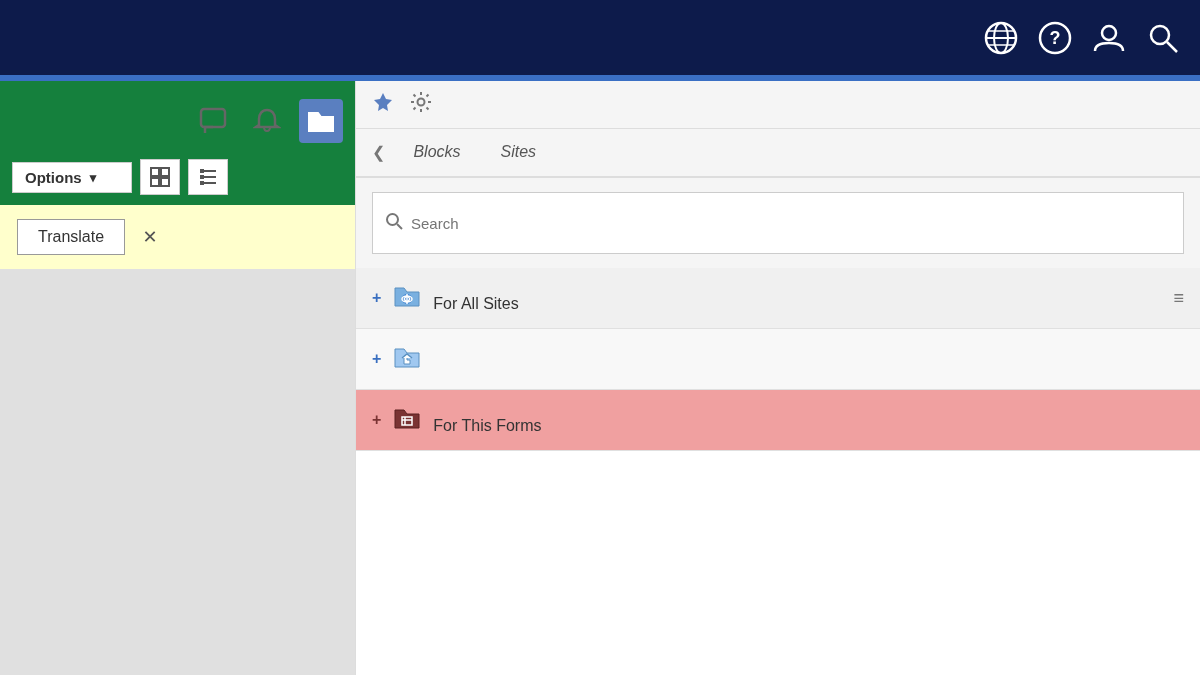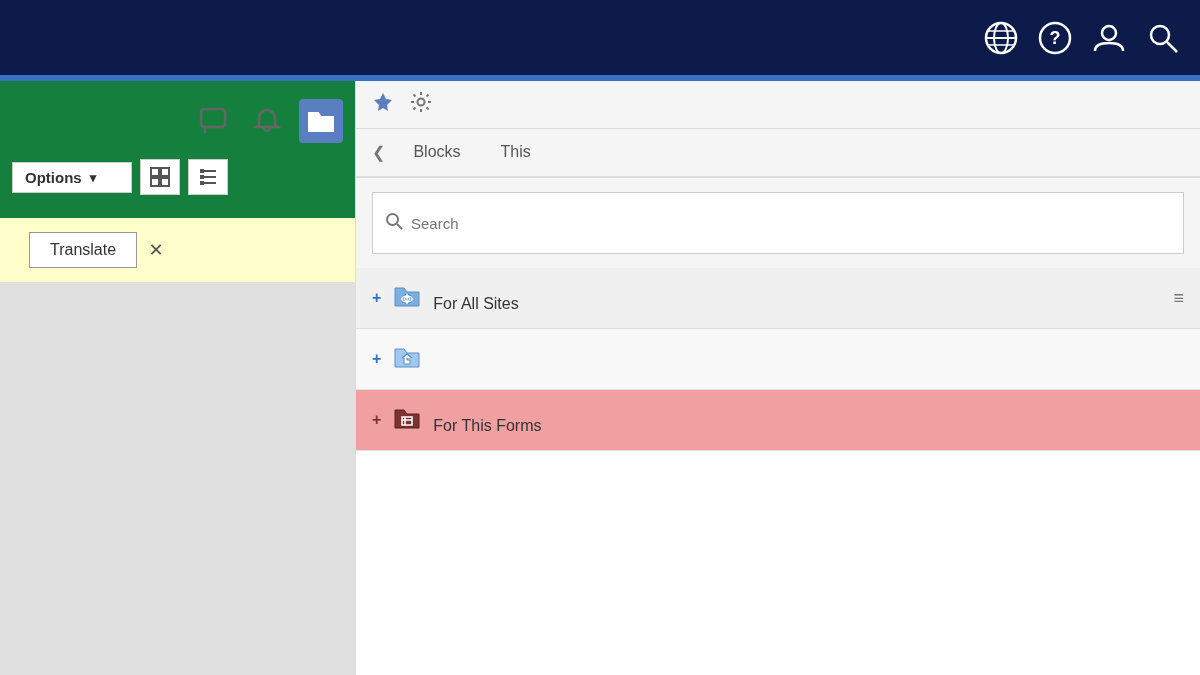--- a/index.html
+++ b/index.html
@@ -103,23 +103,23 @@
       cursor: pointer;
       font-size: 16px;
       color: #555;
     }
 
     
     .translate-bar {
       background: #ffffcc;
       display: flex;
       align-items: center;
-      padding: 14px 29px;
-      gap: 4px;
-      margin-top: 17px;
+      padding: 14px 17px;
+      gap: 10px;
+      margin-top: 4px;
     }
     .translate-btn {
       border: 1px solid #999;
       background: white;
       padding: 8px 20px;
       font-size: 16px;
       cursor: pointer;
       color: #333;
     }
     .close-btn {
@@ -174,20 +174,21 @@
       padding: 12px 8px;
     }
     .tab {
       padding: 14px 20px;
       font-size: 16px;
       cursor: pointer;
       color: #555;
       border-bottom: 3px solid transparent;
       margin-bottom: -2px;
       font-weight: normal;
+      font-style: italic;
     }
     .tab.active {
       color: #3a6fc4;
       border-bottom: 3px solid #3a6fc4;
       font-weight: bold;
     }
 
     
     .search-bar {
       display: flex;
@@ -360,21 +361,21 @@
         </svg>
       </div>
     </div>
 
     <div class="tab-row">
       <div class="collapse-arrow">❮</div>
       <div class="tab">
         <span>Blocks</span>
       </div>
       <div class="tab">
-        <span>This</span>
+        <span>Sites</span>
       </div>
     </div>
 
     <div class="search-bar">
       <span class="search-icon">
         <svg width="18" height="18" viewBox="0 0 18 18" fill="none">
           <circle cx="7.5" cy="7.5" r="5.5" stroke="#777" stroke-width="2" fill="none"></circle>
           <line x1="12" y1="12" x2="17" y2="17" stroke="#777" stroke-width="2"></line>
         </svg>
       </span>

